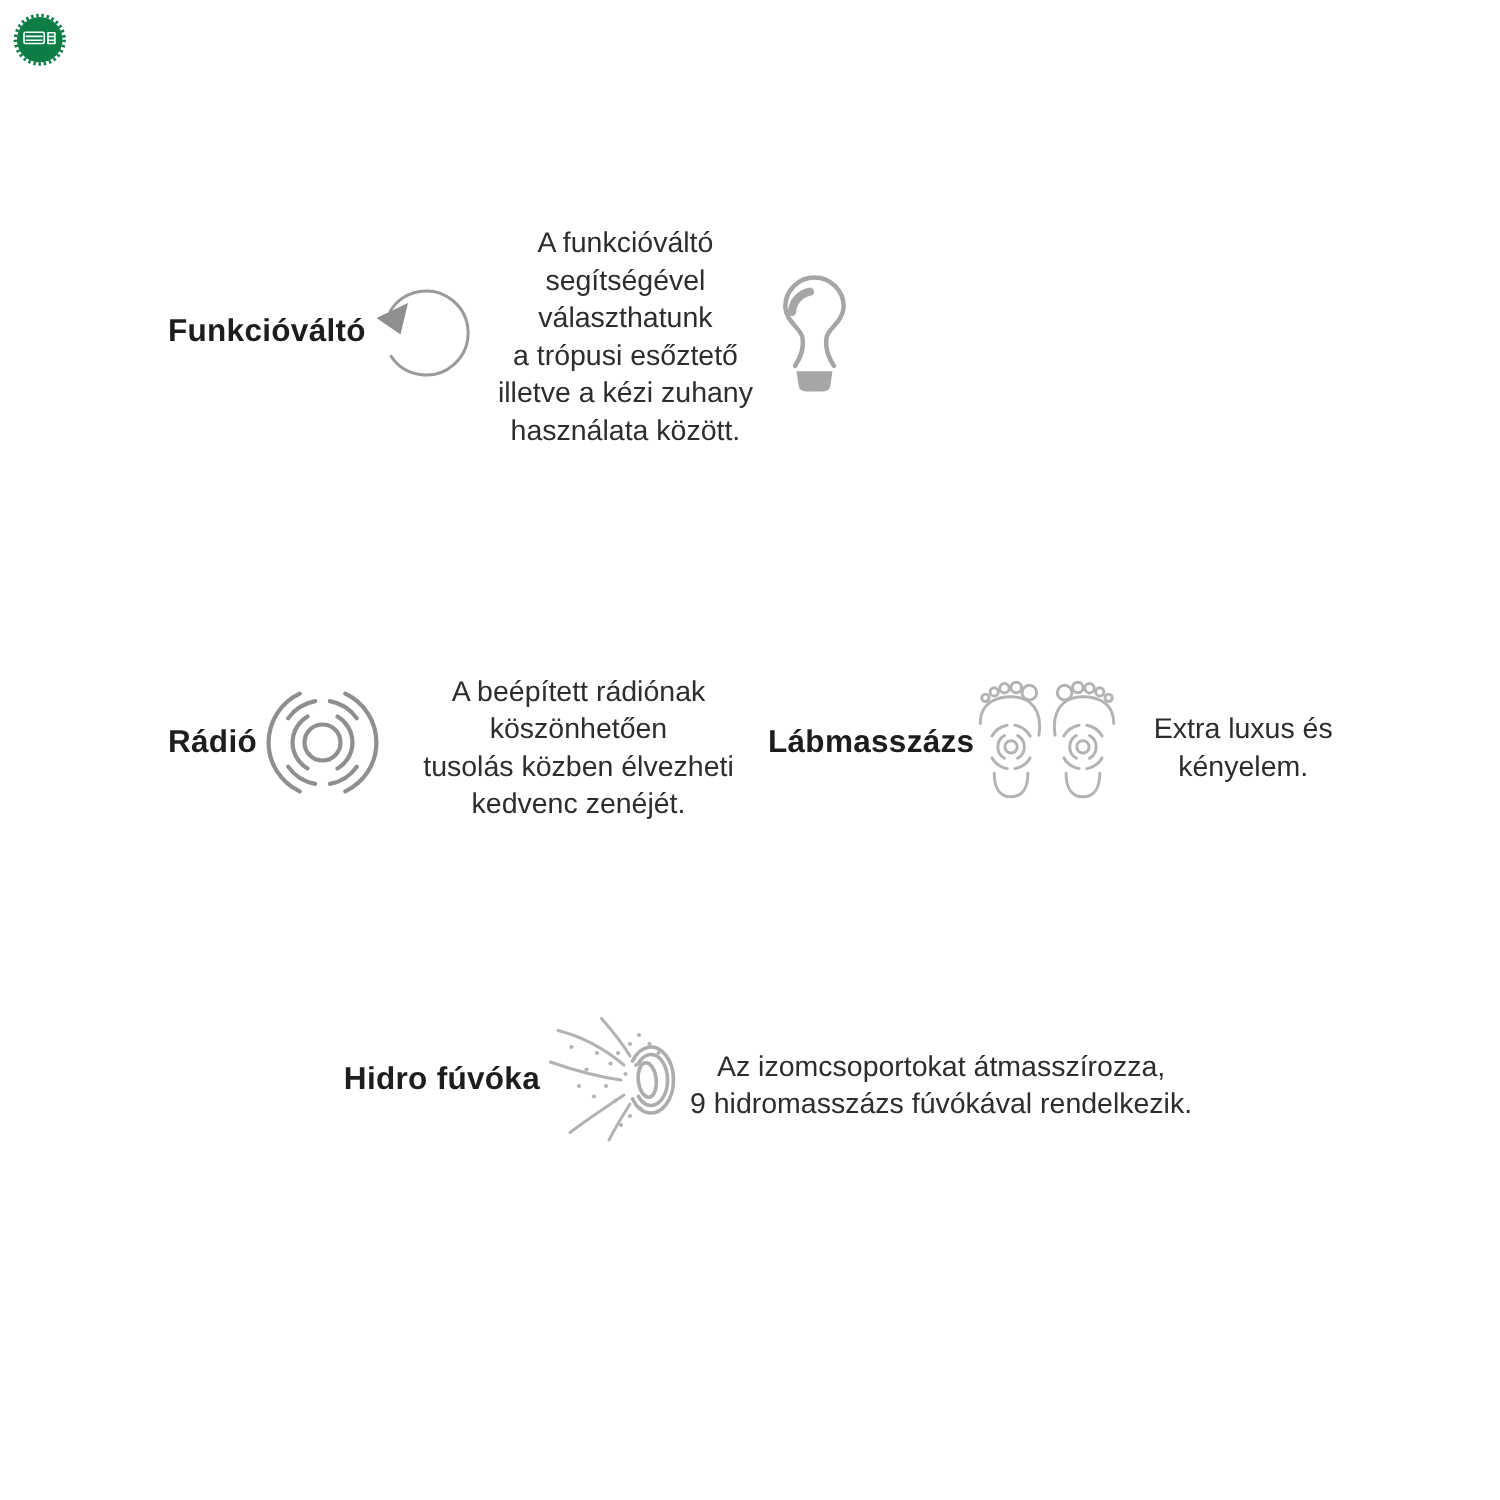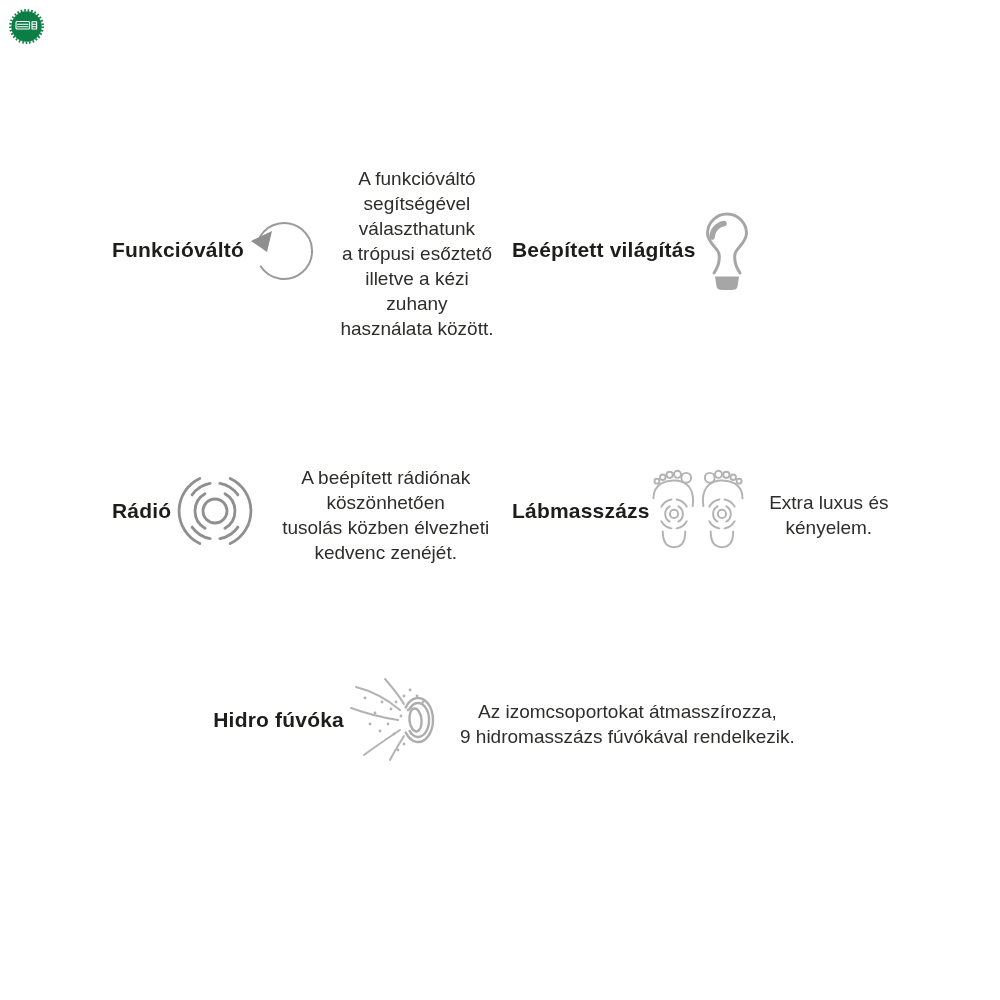--- a/index.html
+++ b/index.html
@@ -20,21 +20,21 @@
   .row1{top:150px;}
   .row2{top:449px;}
   .row3{top:676px;}
   .feature{display:flex;flex-direction:row;align-items:center;text-align:center;}
   .feature h3{
     margin:0 0 8px 0;font-size:21px;line-height:24px;font-weight:700;
     color:var(--title-color);letter-spacing:.2px;
   }
   .icon-wrap{height:88px;display:flex;align-items:center;justify-content:center;margin-bottom:8px;}
   .feature p{
-    margin:16px;font-size:19px;line-height:25px;color:var(--body-color);
+    margin:0;font-size:19px;line-height:25px;color:var(--body-color);
     white-space:pre-line;
   }
   svg{display:block;}
 </style>
 </head>
 <body>
 
 <div class="badge">
   <svg width="37" height="37" viewBox="0 0 37 37">
     <circle cx="18.5" cy="18.5" r="15.2" fill="#0d7d46"></circle>
@@ -56,21 +56,20 @@
         <path d="M 15.8 26 A 28 28 0 1 1 16.3 54.8" fill="none" stroke="#9a9a9a" stroke-width="2"></path>
         <polygon points="7,30 28,20 23,41" fill="#8f8f8f"></polygon>
       </svg>
     </div>
     <p>A funkcióváltó segítségével választhatunk
 a trópusi esőztető illetve a kézi zuhany
 használata között.</p>
   </section>
 
   <section class="feature">
-    <h3>Beépített világítás</h3>
     <div class="icon-wrap">
       <svg width="62" height="86" viewBox="0 0 62 86">
         <path d="M 18 66 C 22 60 24 53 23 47 C 22 41 12 36.5 11.5 26.5 A 19.5 19.5 0 1 1 50.5 26.5 C 50 36.5 40 41 39 47 C 38 53 40 60 44 66" fill="none" stroke="#a6a6a6" stroke-width="3" stroke-linecap="round"></path>
         <path d="M 16 30 A 14.5 14.5 0 0 1 28 16.5" fill="none" stroke="#a6a6a6" stroke-width="5.5" stroke-linecap="round"></path>
         <path d="M 19 69.5 H 43 L 41.5 79.5 Q 41 83 35.5 83 H 26.5 Q 21 83 20.5 79.5 Z" fill="#a6a6a6"></path>
       </svg>
     </div>
   </section>
 
 </div>

